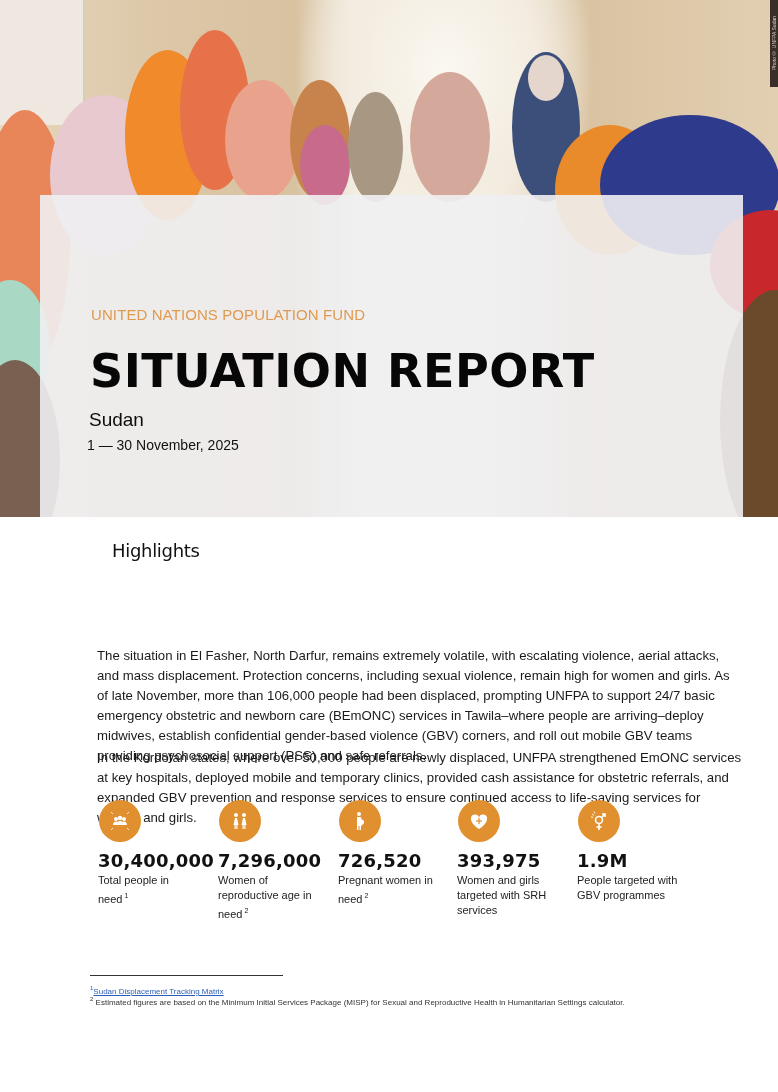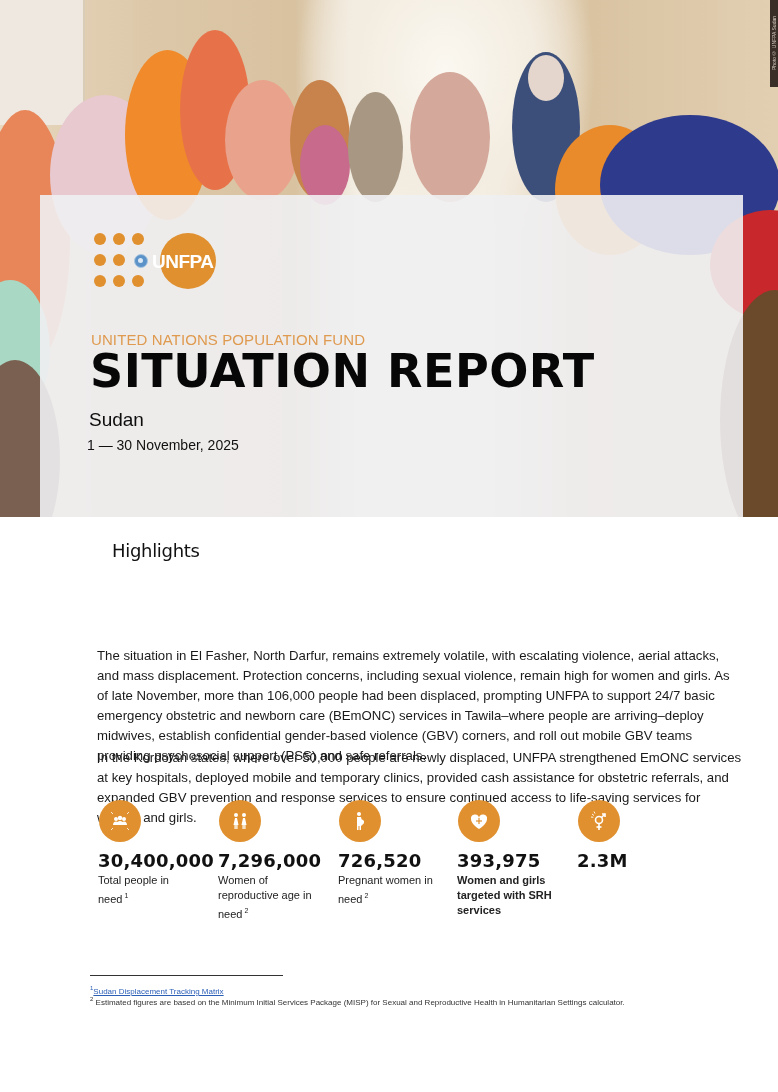--- a/index.html
+++ b/index.html
@@ -29,21 +29,21 @@
     background: rgba(240, 240, 242, 0.90);
   }
   .logo { position: absolute; left: 54px; top: 38px; width: 130px; height: 56px; }
   .logo .dot { position: absolute; width: 12px; height: 12px; border-radius: 50%; background: #e0902f; }
   .logo .un { position: absolute; left: 40px; top: 21px; width: 14px; height: 14px; border-radius: 50%;
               background: #5b92c7; border: 1.5px solid #a8c6e2; }
   .logo .un::after { content: ""; position: absolute; left: 3px; top: 3px; width: 5px; height: 5px; border-radius: 50%; background: #dbe8f5; }
   .logo .circle { position: absolute; left: 66px; top: 0; width: 56px; height: 56px; border-radius: 50%; background: #e0902f; }
   .logo .wordmark { position: absolute; left: 58px; top: 18px; font-size: 19px; font-weight: bold; color: #ffffff; letter-spacing: -0.5px; font-family: "Liberation Sans", sans-serif; }
 
-  .org-name { position: absolute; left: 51px; top: 136px; font-size: 15px; color: #df9a4f; letter-spacing: 0.1px; }
+  .org-name { position: absolute; left: 51px; top: 111px; font-size: 15px; color: #df9a4f; letter-spacing: 0.1px; }
   .doc-title { position: absolute; left: 50px; top: 148px; font-size: 47px; font-weight: bold; color: #070707; letter-spacing: 0.5px; font-family: "DejaVu Sans", sans-serif; transform: scaleX(0.98); transform-origin: left; }
   .country { position: absolute; left: 49px; top: 214px; font-size: 19px; font-weight: normal; color: #0d0d0d; }
   .period { position: absolute; left: 47px; top: 242px; font-size: 14px; color: #111; }
 
   
   .highlights-h { position: absolute; left: 112px; top: 540px; font-size: 18px; font-weight: normal; color: #111; font-family: "DejaVu Sans", sans-serif; letter-spacing: -0.3px; }
   .para { position: absolute; left: 97px; width: 645px; font-size: 13.2px; line-height: 20px; color: #1a1a1a; }
   .para.p1 { top: 610px; margin-top: 36px; }
   .para.p2 { top: 748px; }
 
@@ -84,33 +84,20 @@
   <div class="blob" style="left:710px;top:210px;width:120px;height:110px;background:#c8282b;"></div>
   <div class="blob" style="left:720px;top:290px;width:110px;height:260px;background:#6b4a2c;"></div>
   <div class="blob" style="left:-30px;top:280px;width:80px;height:140px;background:#a9d8c4;"></div>
   <div class="blob" style="left:-30px;top:360px;width:90px;height:200px;background:#7a6050;"></div>
   <div class="credit-strip">
     <span>Photo © UNFPA Sudan</span>
   </div>
 </div>
 
 <div class="card">
-  <div class="logo">
-    <div class="dot" style="left:0;top:0;"></div>
-    <div class="dot" style="left:19px;top:0;"></div>
-    <div class="dot" style="left:38px;top:0;"></div>
-    <div class="dot" style="left:0;top:21px;"></div>
-    <div class="dot" style="left:19px;top:21px;"></div>
-    <div class="un"></div>
-    <div class="dot" style="left:0;top:42px;"></div>
-    <div class="dot" style="left:19px;top:42px;"></div>
-    <div class="dot" style="left:38px;top:42px;"></div>
-    <div class="circle"></div>
-    <div class="wordmark">UNFPA</div>
-  </div>
   <div class="org-name">UNITED NATIONS POPULATION FUND</div>
   <div class="doc-title">SITUATION REPORT</div>
   <div class="country">Sudan</div>
   <div class="period">1 — 30 November, 2025</div>
 </div>
 
 <h1 class="highlights-h">Highlights</h1>
 <p class="para p1">The situation in El Fasher, North Darfur, remains extremely volatile, with escalating violence, aerial attacks, and mass displacement. Protection concerns, including sexual violence, remain high for women and girls. As of late November, more than 106,000 people had been displaced, prompting UNFPA to support 24/7 basic emergency obstetric and newborn care (BEmONC) services in Tawila–where people are arriving–deploy midwives, establish confidential gender-based violence (GBV) corners, and roll out mobile GBV teams providing psychosocial support (PSS) and safe referrals.</p>
 <p class="para p2">In the Kordofan states, where over 50,000 people are newly displaced, UNFPA strengthened EmONC services at key hospitals, deployed mobile and temporary clinics, provided cash assistance for obstetric referrals, and expanded GBV prevention and response services to ensure continued access to life-saving services for women and girls.</p>
 
@@ -174,41 +161,42 @@
   <div class="icon">
     <svg viewBox="0 0 26 26">
         <path fill="#fff" d="M13 21s-8-4.8-8-10a4 4 0 0 1 8-1 4 4 0 0 1 8 1c0 5.2-8 10-8 10z"></path>
       <g stroke="#e0902f" stroke-width="1.2">
           <line x1="13" y1="10" x2="13" y2="16"></line>
           <line x1="10" y1="13" x2="16" y2="13"></line>
         </g>
       </svg>
   </div>
   <div class="value">393,975</div>
-  <div class="label" style="width:100px;font-weight:bold;"><span>Women and girls targeted with SRH services</span></div>
+  <div class="label" style="width:100px;"><span>Women and girls targeted with SRH services</span></div>
 </div>
 
 <div class="stat" style="left:577px;">
   <div class="icon">
     <svg viewBox="0 0 26 26">
         <g stroke="#fff" stroke-width="1.6" fill="none">
       <circle cx="13" cy="12" r="3.5"></circle>
           <line x1="13" y1="15.5" x2="13" y2="22"></line>
           <line x1="10.5" y1="19" x2="15.5" y2="19"></line>
       <line x1="15.5" y1="9.5" x2="19" y2="6"></line>
           <polyline points="16,6 19,6 19,9"></polyline>
     </g>
         <g stroke="#fff" stroke-width="0.9">
           <line x1="6" y1="6" x2="8" y2="7.5"></line>
           <line x1="8" y1="3.5" x2="9" y2="5.5"></line>
           <line x1="5" y1="9" x2="7.3" y2="9.3"></line>
         </g>
       </svg>
   </div>
-  <div class="value">2.3M</div>
+  <div class="value">1.9M</div>
+  <div class="label" style="width:118px;"><span>People targeted with GBV programmes</span></div>
 </div>
 
 <div class="fn-rule"></div>
 <div class="fn f1">
   <sup style="color:#2b5fb6;font-size:6px;">1</sup><a>Sudan Displacement Tracking Matrix</a>
 </div>
 <div class="fn f2">
   <sup style="font-size:6px;">2</sup><span> Estimated figures are based on the Minimum Initial Services Package (MISP) for Sexual and Reproductive Health in Humanitarian Settings calculator.</span>
 </div>
 

